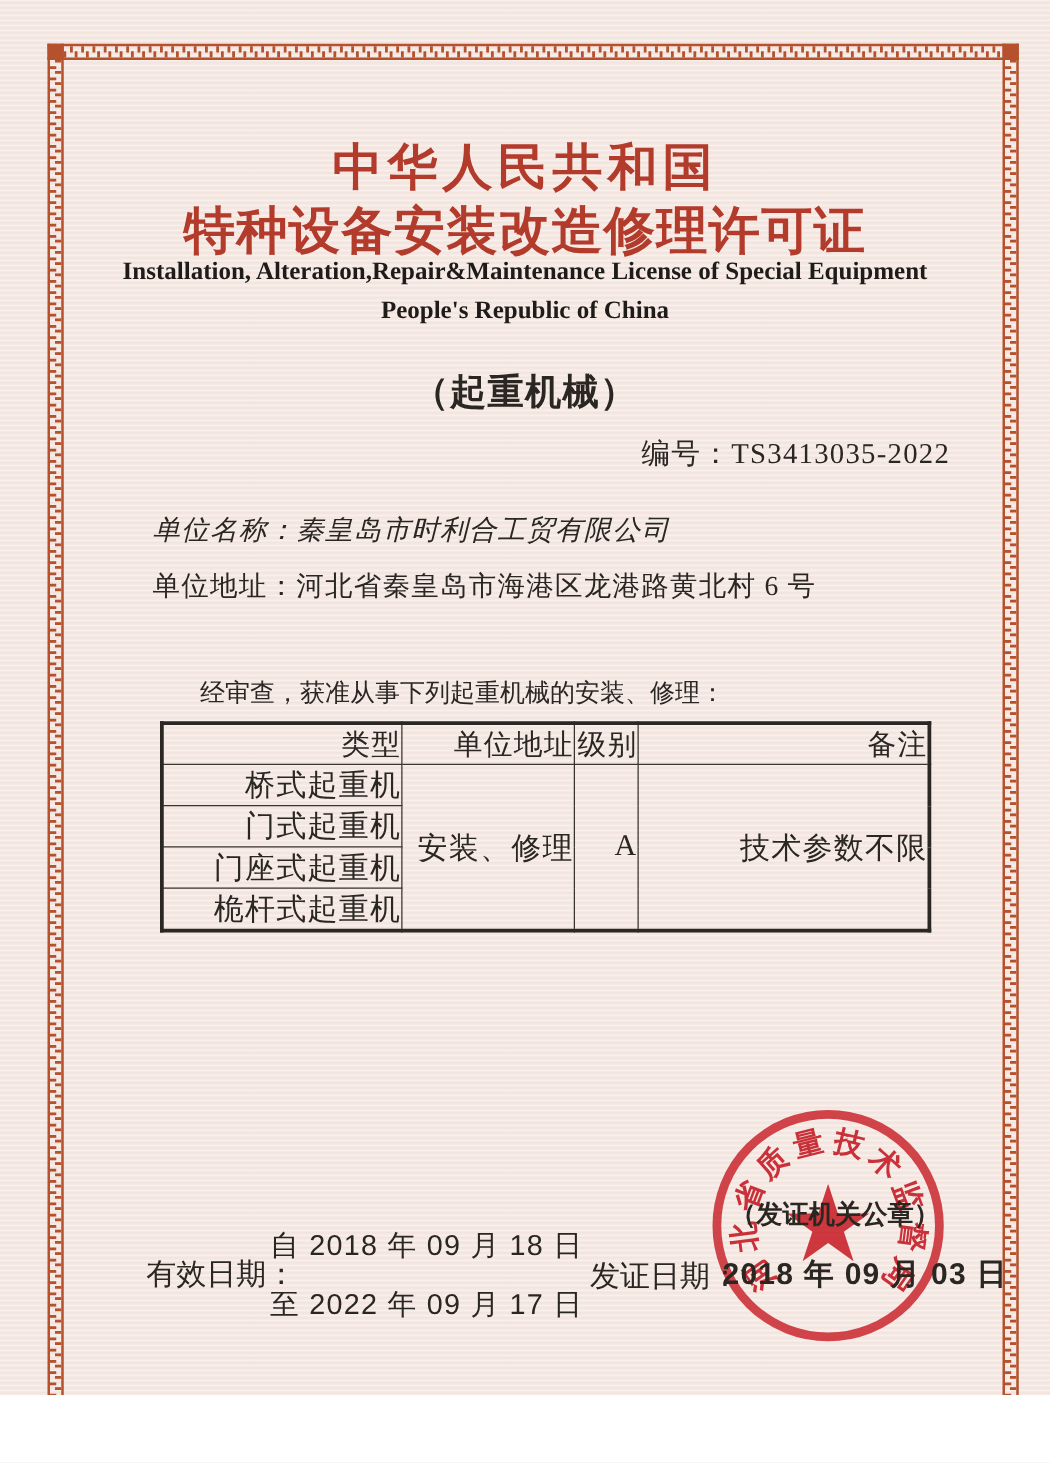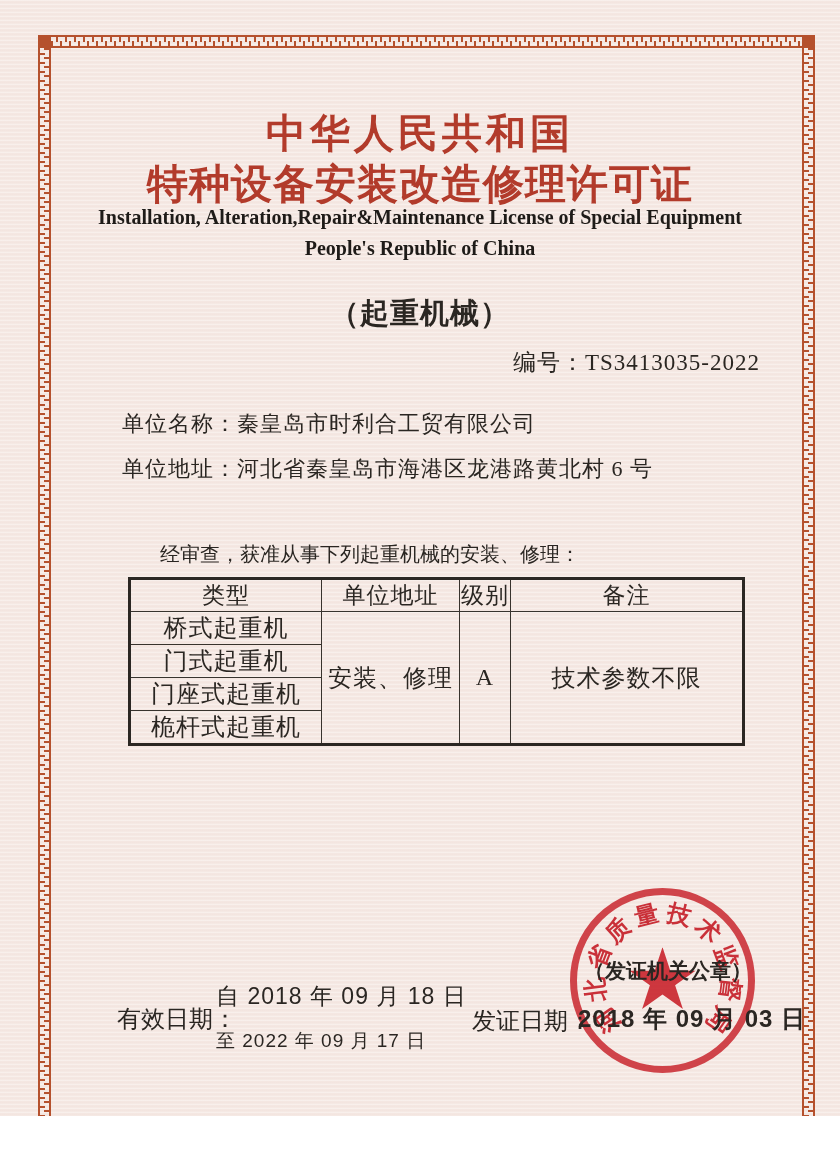--- a/index.html
+++ b/index.html
@@ -51,38 +51,38 @@
   .centered { left:0; width:100%; text-align:center; }
   .title-cn { color:#b23b2b; font-weight:bold; }
   .title-cn1 { top:106px; font-size:40px; letter-spacing:4px; }
   .title-cn2 { top:157px; font-size:41px; letter-spacing:1px; }
   .title-en { font-weight:bold; color:#1e1b18; }
   .title-en1 { top:206px; font-size:20px; }
   .title-en2 { top:237px; font-size:20px; }
   .category { top:294px; font-size:29px; font-weight:bold; letter-spacing:1px; }
   .license-line { top:347px; right:80px; font-size:23px; letter-spacing:1px; }
   .company-line { left:122px; font-size:22px; letter-spacing:1px; }
-  .company-name { top:409px; }
+  .company-name { top:409px;font-style:italic; }
   .company-address { top:454px;font-family:Liberation Serif, serif; }
   .statement { left:160px; top:541px; font-size:20px; }
   
   .scope-table {
     position:absolute; left:128px; top:577px; width:614px; z-index:3;
     border-collapse:collapse; font-size:24px; table-layout:fixed;
   }
   .scope-table th, .scope-table td {
-    border:1.5px solid #38332d; text-align:center; vertical-align:middle;
+    border:1.5px solid #38332d; text-align:right; vertical-align:middle;
     height:29px; padding:0; font-weight:normal; letter-spacing:1px;
   }
   .scope-table { border:3px solid #2b2723; }
   .scope-table th { font-size:23px; }
   
   .validity-label { left:117px; top:1003px; font-size:24px; }
   .validity-from  { left:216px; top:981px;  font-size:23px; }
-  .validity-to    { left:216px; top:1028px; font-size:19px; }
+  .validity-to    { left:216px; top:1028px; font-size:23px; }
   .date-mixed { font-family:"Liberation Sans","DejaVu Sans",sans-serif; letter-spacing:1px; }
   .issue-label { left:472px; top:1005px; font-size:24px; z-index:6; }
   .issue-date  { left:578px; top:1003px; font-size:24px; z-index:6;font-weight:bold; }
   .seal-note   { left:584px; top:957px; font-size:21px; font-weight:bold; z-index:6; }
   
   .seal { position:absolute; left:570px; top:888px; width:185px; height:185px; z-index:4; }
   .seal-circle { position:absolute; inset:0; border:7px solid rgba(199,30,39,0.82); border-radius:50%; }
   .seal-star {
     position:absolute; left:50%; top:50%; width:66px; height:62px;
     transform:translate(-50%,-54%);

